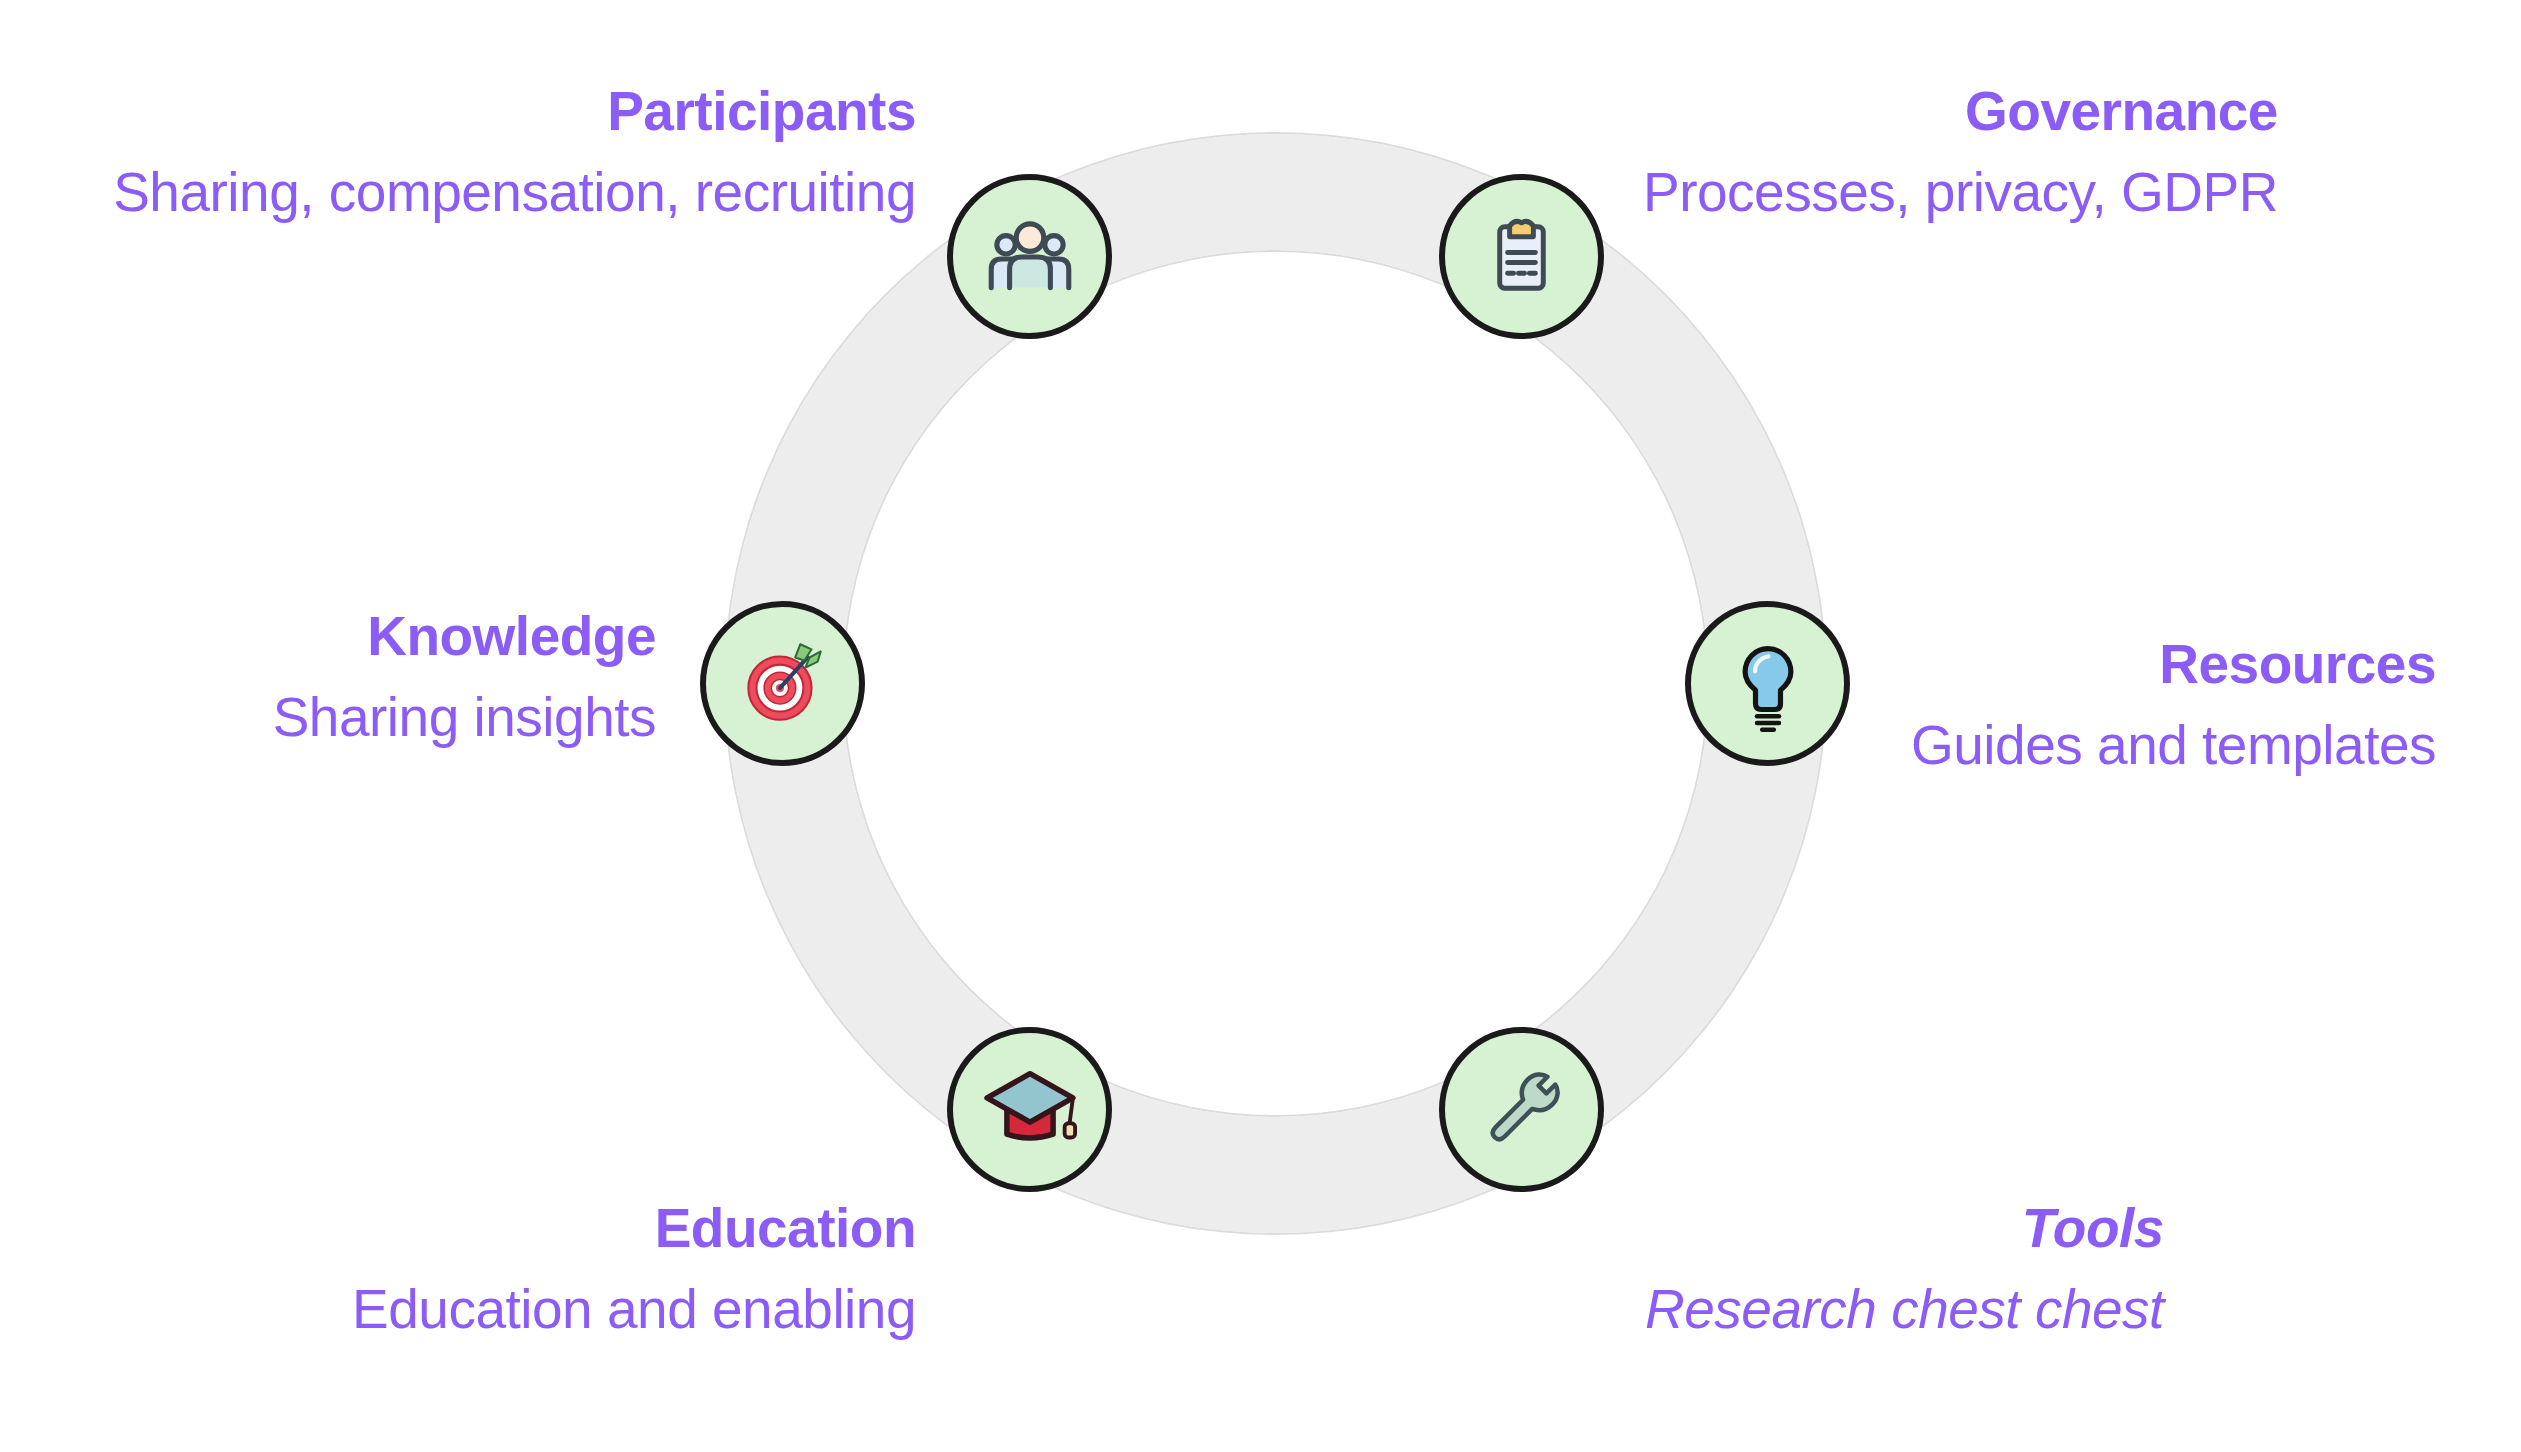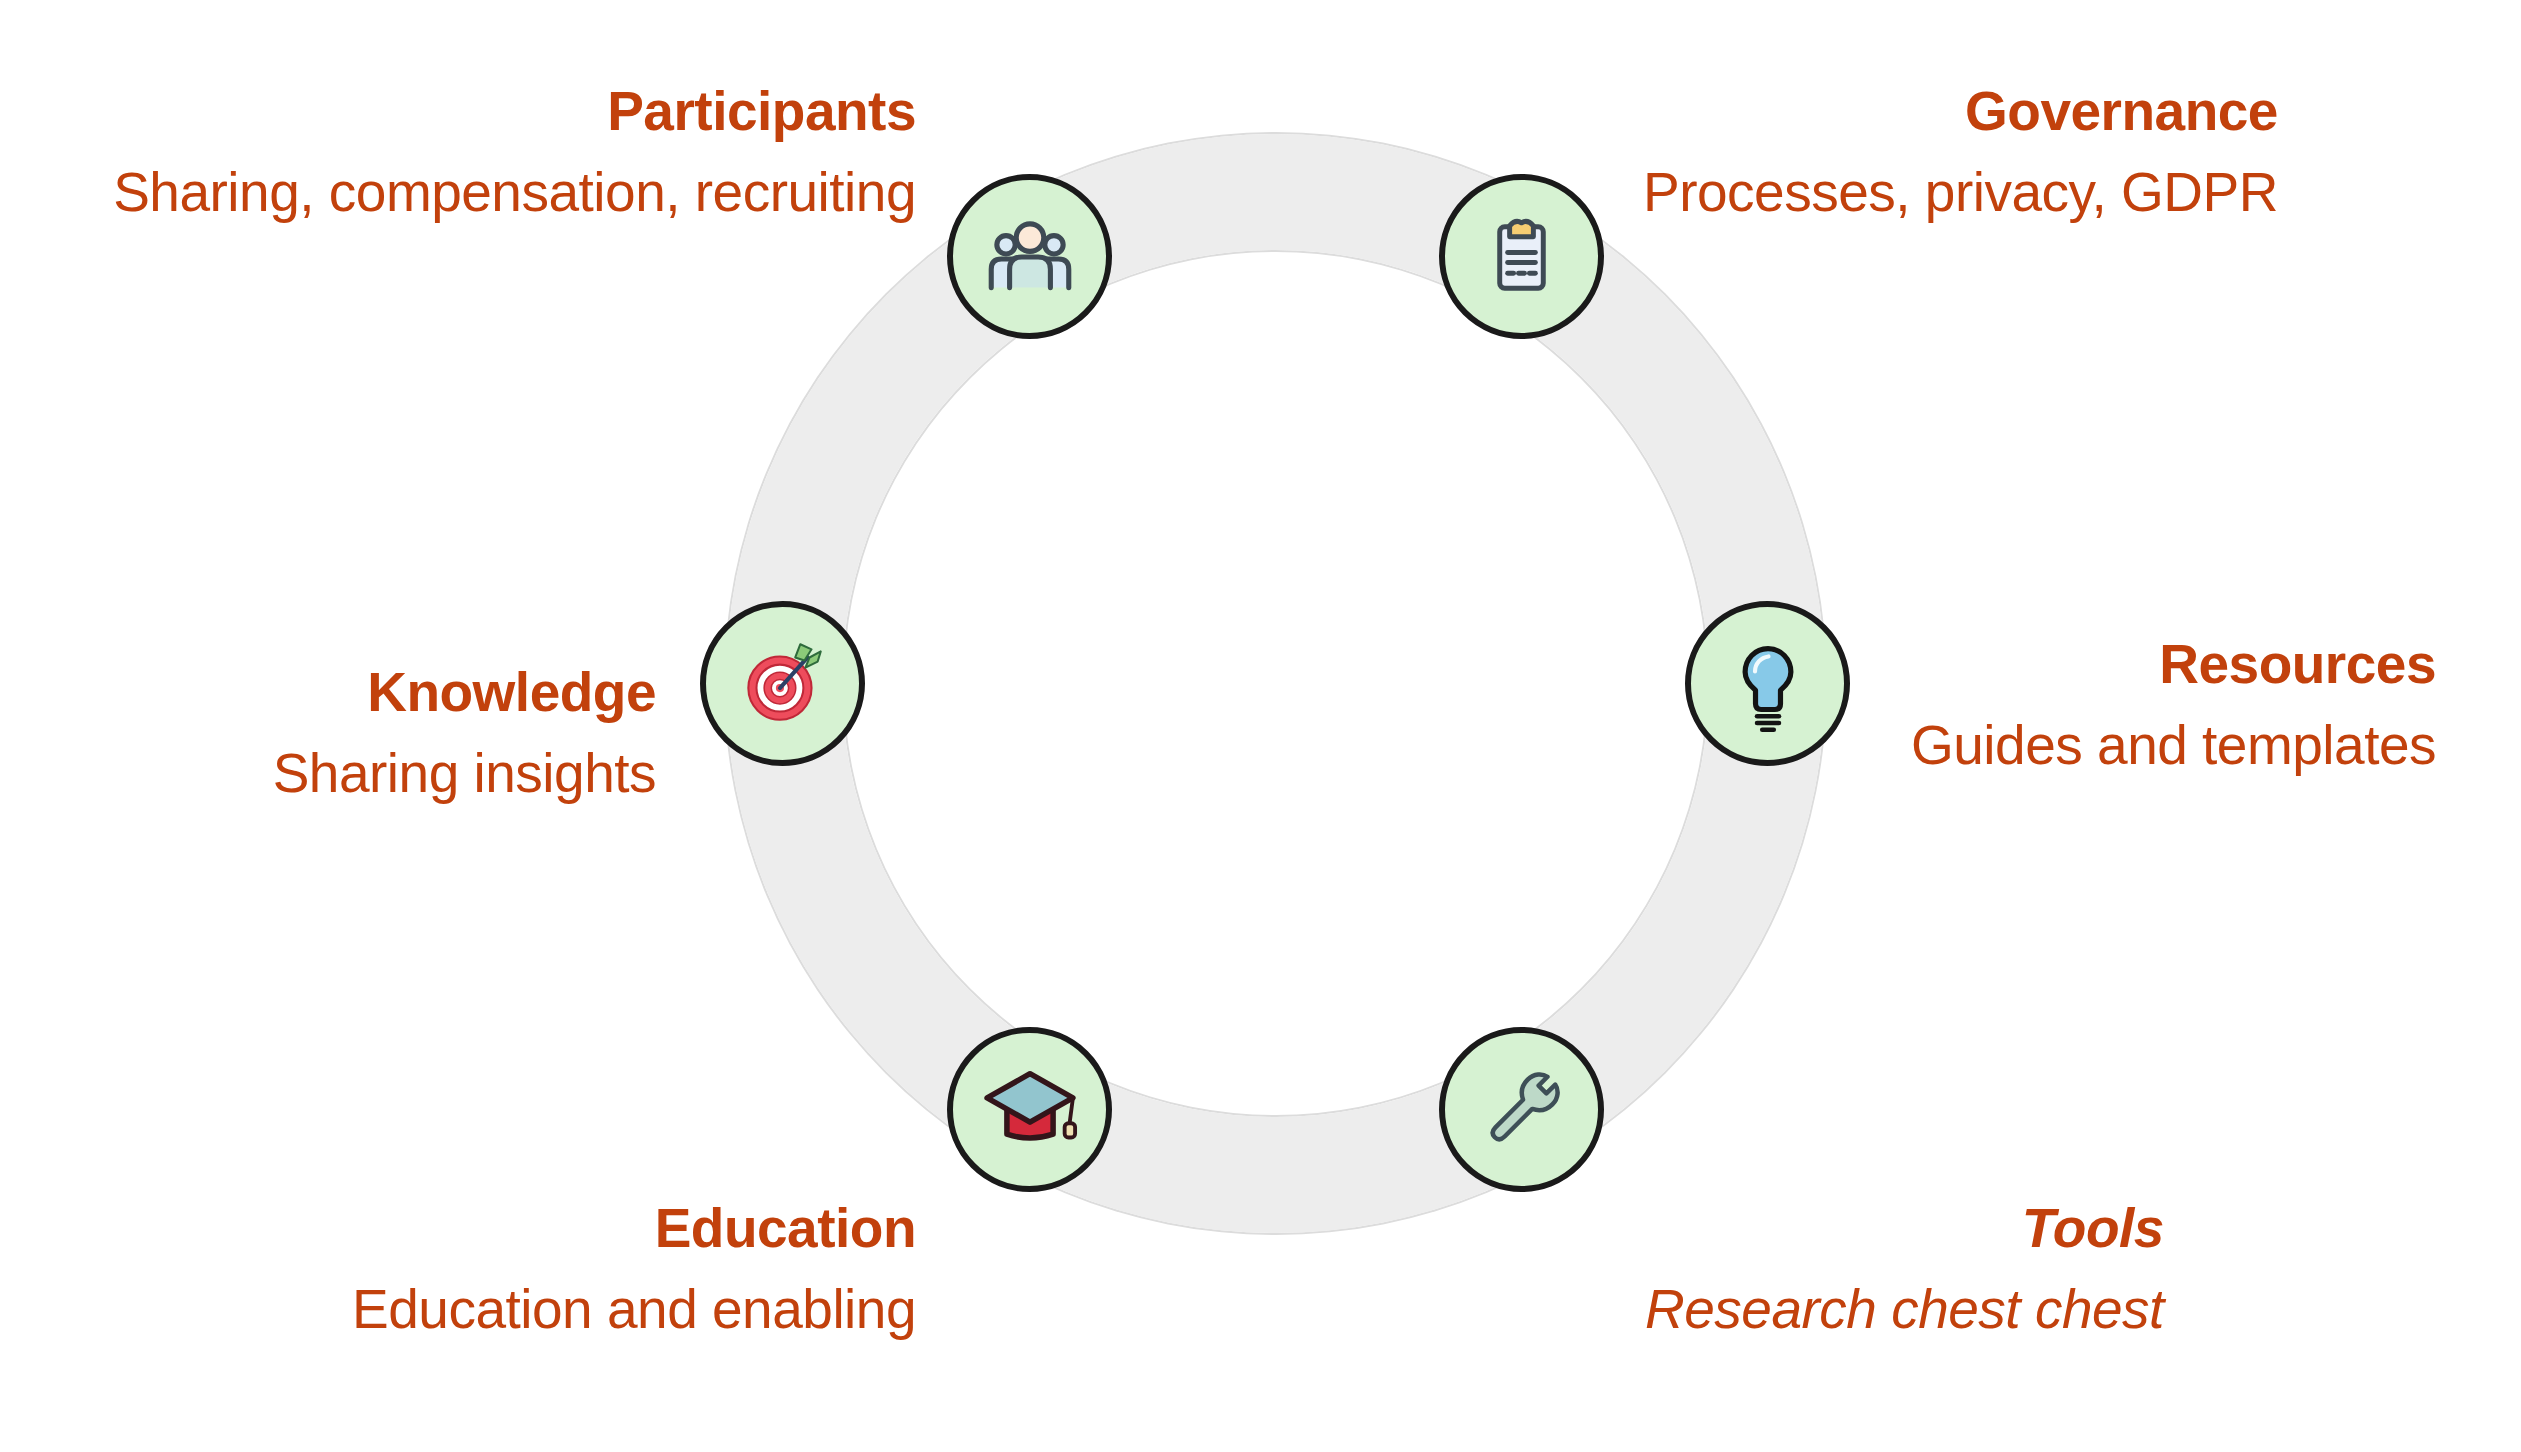--- a/index.html
+++ b/index.html
@@ -13,36 +13,36 @@
     box-sizing:border-box;border-radius:50%;
     border:116px solid #ededed;
     box-shadow:0 0 0 2px #dcdcdc, inset 0 0 0 2px #dcdcdc;
   }
   .node{
     position:absolute;width:165px;height:165px;box-sizing:border-box;
     border:6.9px solid #1a1a1a;border-radius:50%;background:#d6f2d2;
     display:flex;align-items:center;justify-content:center;
   }
   .node svg{display:block;}
-  .label{position:absolute;color:#c2410c;white-space:nowrap;}
+  .label{position:absolute;color:#8b5cf6;white-space:nowrap;}
   .label .title{font-size:55px;line-height:57px;font-weight:700;letter-spacing:-0.5px;}
   .label .subtitle{font-size:55px;line-height:57px;font-weight:400;letter-spacing:-0.5px;margin-top:23.6px;}
   .align-right{text-align:right;}
   .align-left{text-align:right;}
   
   #node-participants{left:947px;top:174px;}
   #node-governance{left:1439px;top:174px;}
   #node-knowledge{left:700px;top:601px;}
   #node-resources{left:1685px;top:601px;}
   #node-education{left:947px;top:1027px;}
   #node-tools{left:1439px;top:1027px;}
   
   #label-participants{right:1606px;top:83px;}
   #label-governance{left:1643px;top:83px;}
-  #label-knowledge{right:1866px;top:664px;}
+  #label-knowledge{right:1866px;top:608px;}
   #label-resources{left:1911px;top:636px;}
   #label-education{right:1606px;top:1200px;margin-left:25px;}
   #label-tools{left:1645px;top:1200px;font-style:italic;}
 </style>
 </head>
 <body>
 
 <div class="ring"></div>
 
 <div class="node" id="node-participants">

